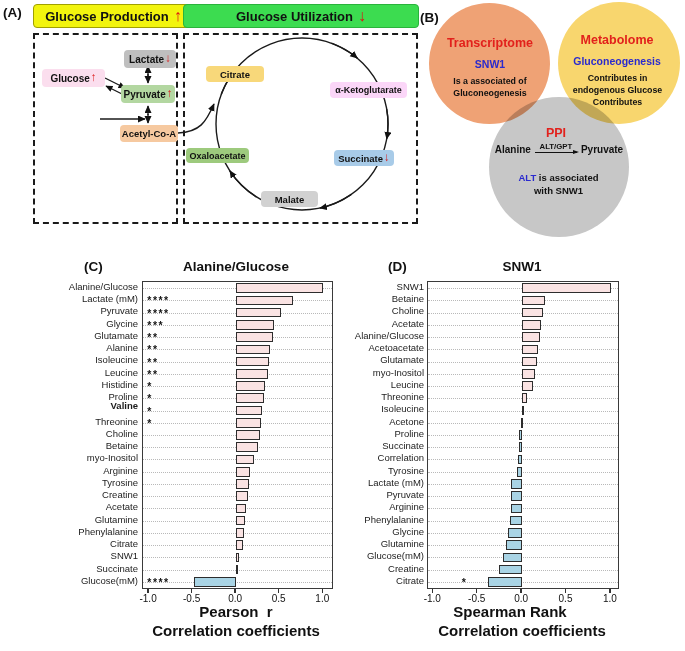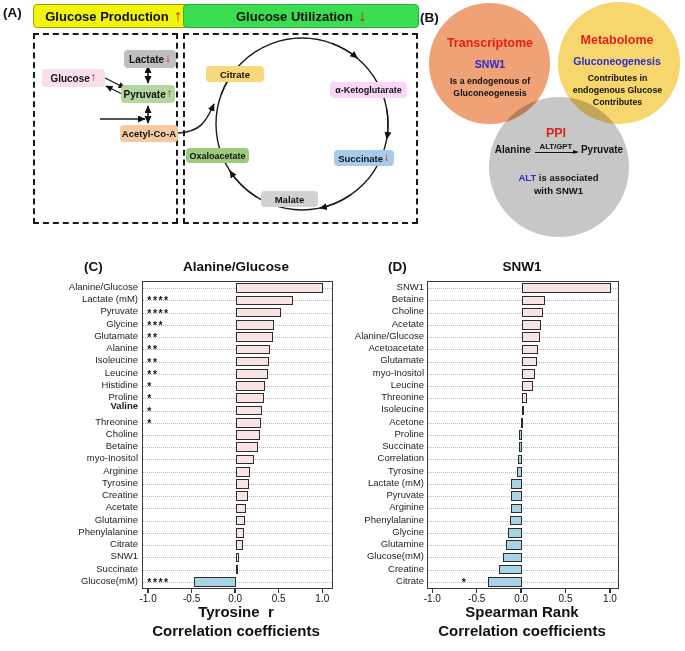--- a/index.html
+++ b/index.html
@@ -122,21 +122,21 @@
     <span>Oxaloacetate</span>
   </div>
 
   <div class="plabel" style="left:420px;top:10px;">(B)</div>
   <div class="venn" style="left:429px;top:3px;width:121px;height:121px;background:var(--venn-transcriptome);"></div>
   <div class="venn" style="left:558px;top:2px;width:122px;height:122px;background:var(--venn-metabolome);"></div>
   <div class="venn" style="left:489px;top:97px;width:140px;height:140px;background:var(--venn-ppi);"></div>
 
   <div class="vtext vtitle" style="left:430px;top:36px;width:120px;">Transcriptome</div>
   <div class="vtext vsub" style="left:440px;top:58px;width:100px;">SNW1</div>
-  <div class="vtext vdesc" style="left:440px;top:76px;width:100px;">Is a endogenous of</div>
+  <div class="vtext vdesc" style="left:440px;top:76px;width:100px;">Is a associated of</div>
   <div class="vtext vdesc" style="left:440px;top:88px;width:100px;">Gluconeogenesis</div>
 
   <div class="vtext vtitle" style="left:557px;top:33px;width:120px;">Metabolome</div>
   <div class="vtext vsub" style="left:557px;top:55px;width:120px;">Gluconeogenesis</div>
   <div class="vtext vdesc" style="left:560px;top:73px;width:115px;">Contributes in</div>
   <div class="vtext vdesc" style="left:560px;top:85px;width:115px;">endogenous Glucose</div>
   <div class="vtext vdesc" style="left:560px;top:97px;width:115px;">Contributes</div>
 
   <div class="vtext vtitle" style="left:506px;top:126px;width:100px;">PPI</div>
   <div class="rxn" style="left:486px;top:142px;width:146px;">
@@ -249,21 +249,21 @@
         <div class="ticktext" style="left: 131.097px; top: 593px;">-1.0</div>
         <div class="tickline" style="left: 190.945px; top: 588.5px;"></div>
         <div class="ticktext" style="left: 174.645px; top: 593px;">-0.5</div>
         <div class="tickline" style="left: 234.494px; top: 588.5px;"></div>
         <div class="ticktext" style="left: 218.194px; top: 593px;">0.0</div>
         <div class="tickline" style="left: 278.042px; top: 588.5px;"></div>
         <div class="ticktext" style="left: 261.742px; top: 593px;">0.5</div>
         <div class="tickline" style="left: 321.59px; top: 588.5px;"></div>
         <div class="ticktext" style="left: 305.29px; top: 593px;">1.0</div>
       </div>
-    <div class="xlab xlab1" style="left: 126px; top: 603px;">Tyrosine  r</div>
+    <div class="xlab xlab1" style="left: 126px; top: 603px;">Pearson  r</div>
     <div class="xlab xlab2" style="left: 126px; top: 622px;">Correlation coefficients</div>
   </div>
 
   <div class="chart">
     <div class="plabel" style="left: 388px; top: 259px;">(D)</div>
     <div class="ctitle" style="left: 432px;">SNW1</div>
     <div class="labels" style="left: 302px; top: 281px; width: 122px; height: 306px;">
         <div class="cat-label" style="top: 0px; height: 12.24px; line-height: 12.24px;">SNW1</div>
         <div class="cat-label" style="top: 12.24px; height: 12.24px; line-height: 12.24px;">Betaine</div>
         <div class="cat-label" style="top: 24.48px; height: 12.24px; line-height: 12.24px;">Choline</div>
@@ -348,17 +348,17 @@
         <div class="ticktext" style="left: 415.327px; top: 593px;">-1.0</div>
         <div class="tickline" style="left: 476.02px; top: 588.5px;"></div>
         <div class="ticktext" style="left: 459.72px; top: 593px;">-0.5</div>
         <div class="tickline" style="left: 520.412px; top: 588.5px;"></div>
         <div class="ticktext" style="left: 504.112px; top: 593px;">0.0</div>
         <div class="tickline" style="left: 564.805px; top: 588.5px;"></div>
         <div class="ticktext" style="left: 548.505px; top: 593px;">0.5</div>
         <div class="tickline" style="left: 609.197px; top: 588.5px;"></div>
         <div class="ticktext" style="left: 592.897px; top: 593px;">1.0</div>
       </div>
-    <div class="xlab xlab1" style="left: 412px; top: 603px;">Spearman Rank</div>
+    <div class="xlab xlab1" style="left: 400px; top: 603px;">Spearman Rank</div>
     <div class="xlab xlab2" style="left: 412px; top: 622px;">Correlation coefficients</div>
   </div>
 
 </div>
 
 </body></html>

